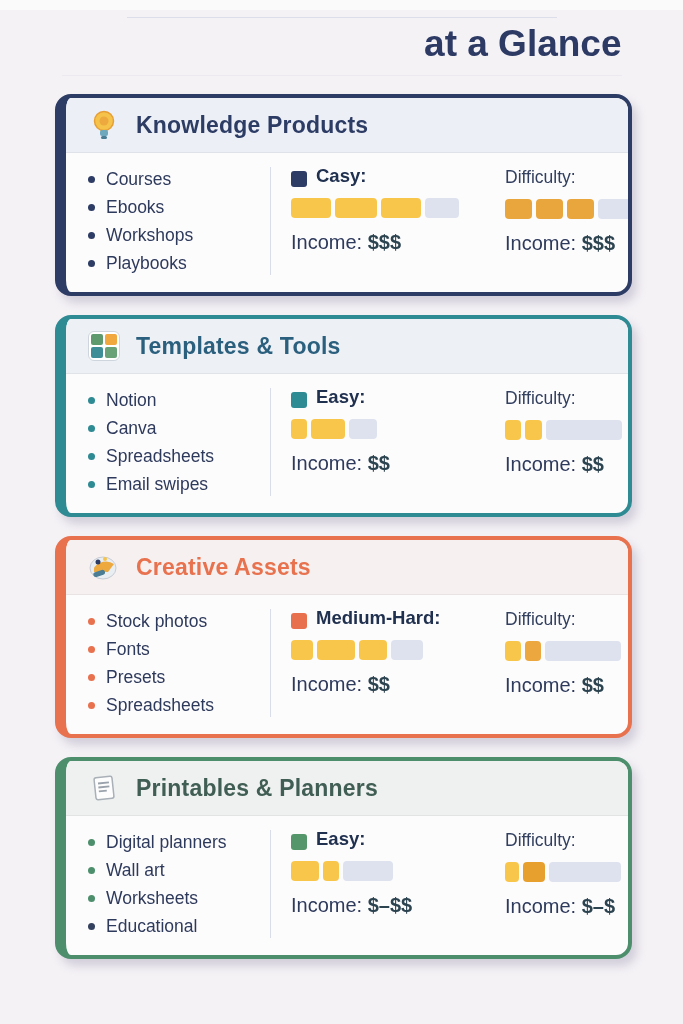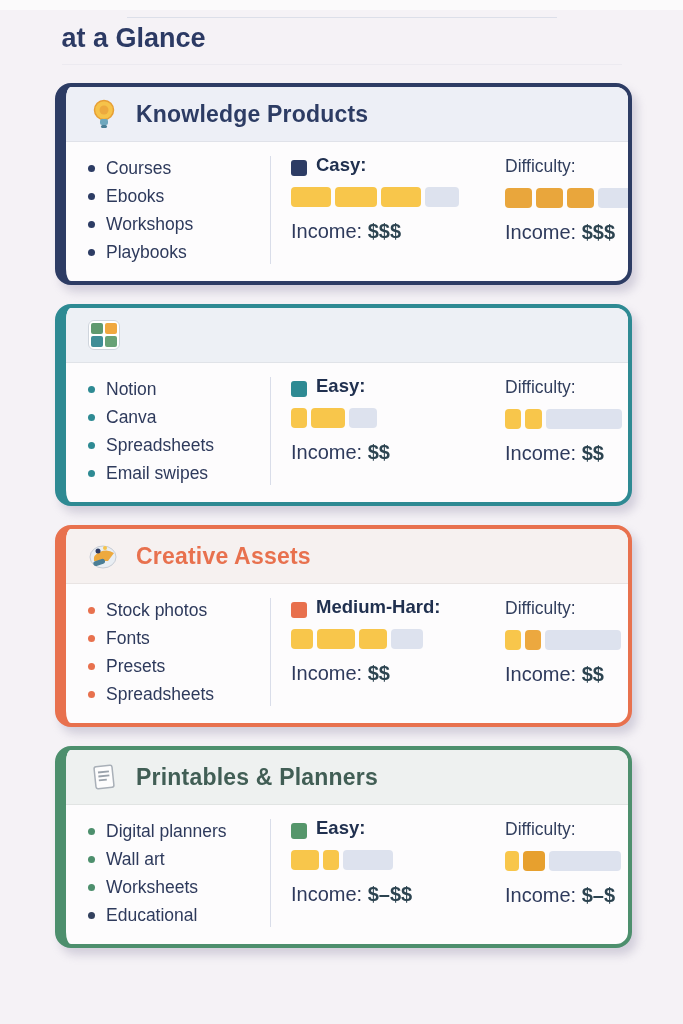--- a/index.html
+++ b/index.html
@@ -12,22 +12,22 @@
   .page{width:683px;height:1024px;overflow:hidden;position:relative;}
   .page::before{content:"";display:block;height:10px;background:#fbfafb;}
 
   
   .page-title{
     margin:24px 0 0;text-align:center;
     font-size:33px;font-weight:bold;color:#2c3a64;letter-spacing:.2px;
   }
   .title-underline{width:430px;height:1px;background:#dcdfe9;margin:7px auto 5px;}
   .page-subtitle{
-    margin:0;text-align:left;
-    font-size:27px;font-weight:bold;color:#2c3a64;
+    margin:0;text-align:right;
+    font-size:37px;font-weight:bold;color:#2c3a64;
     padding-bottom:10px;border-bottom:1px solid #eceaf0;
     width:560px;margin-left:auto;margin-right:auto;
   }
 
   
   .cards{display:flex;flex-direction:column;gap:19px;margin:18px 51px 0 55px;}
   .card{
     background:#fdfcfd;
     border:4px solid var(--border);
     border-left-width:11px;
@@ -154,20 +154,21 @@
   <section class="card" style="--border: #2e8a93; --title: #2a5f7d; --header-bg: #edf0f5;">
     <header class="card-header">
       <span class="card-icon">
             <span class="grid-icon">
               <span style="background: rgb(95, 154, 111);"></span>
               <span style="background: rgb(240, 168, 63);"></span>
               <span style="background: rgb(63, 142, 151);"></span>
               <span style="background: rgb(104, 162, 118);"></span>
             </span>
           </span>
+      <h3 class="card-title">Templates &amp; Tools</h3>
     </header>
     <div class="card-body">
       <ul class="item-list">
             <li>
               <span class="dot" style="background: rgb(46, 138, 147);"></span>
               <span>Notion</span>
             </li>
             <li>
               <span class="dot" style="background: rgb(46, 138, 147);"></span>
               <span>Canva</span>

